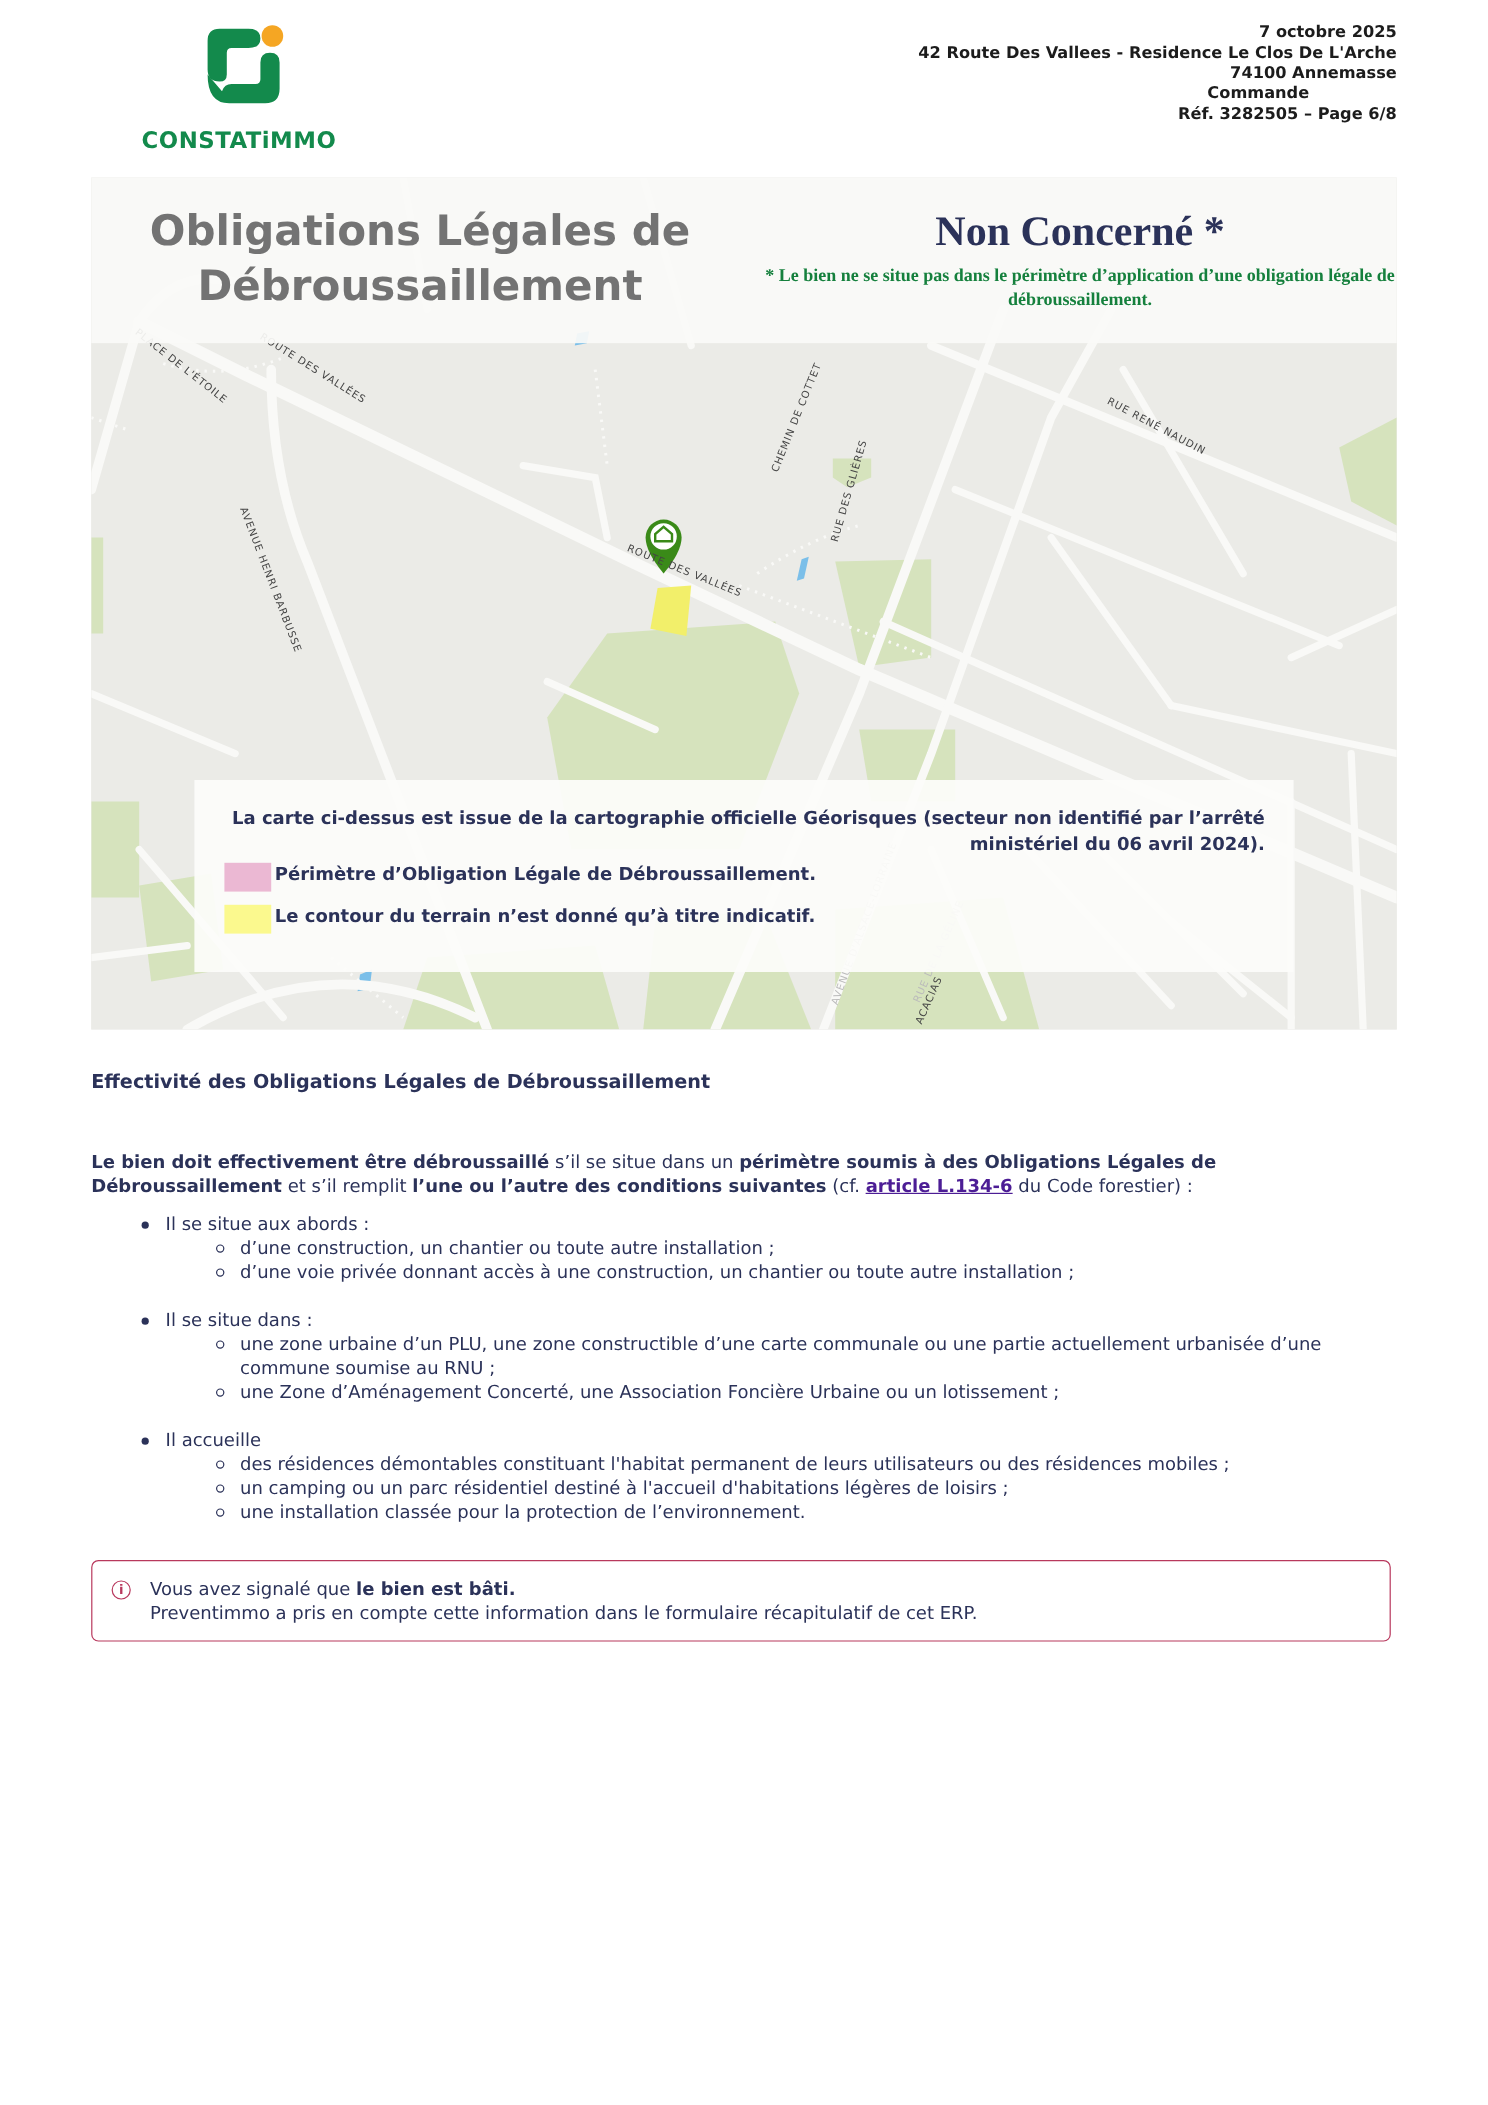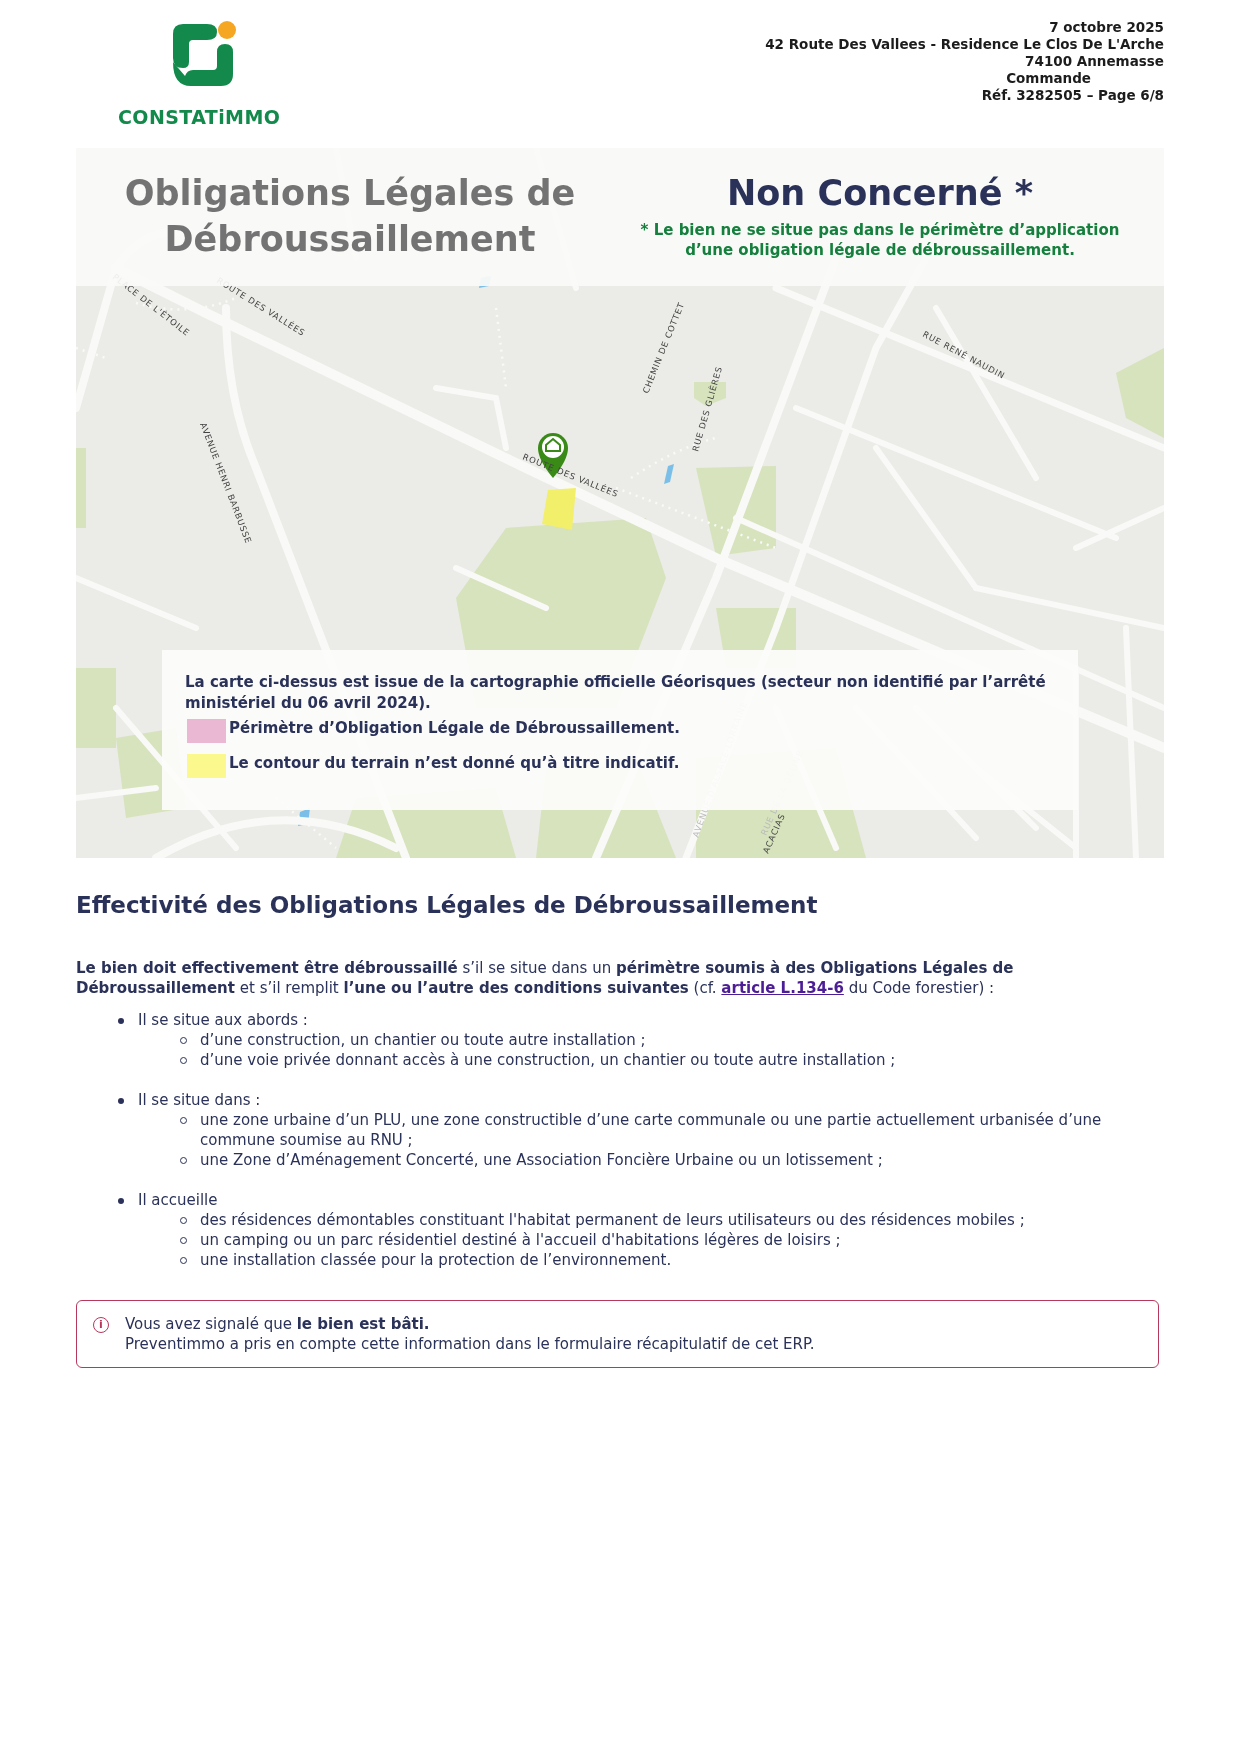--- a/index.html
+++ b/index.html
@@ -13,33 +13,33 @@
 
   .header-meta { position: absolute; right: 76px; top: 19px; text-align: right; font-size: 13.5px; line-height: 17px; font-weight: bold; color: #1c1c1c; }
   .header-meta div { white-space: nowrap; margin-left: 12px; }
   .header-meta .centerish { text-align: right; padding-right: 73px; }
 
   
   .map-block { position: absolute; left: 76px; top: 148px; width: 1088px; height: 710px; overflow: hidden; background: #ebebe7; }
   .map-svg { position: absolute; left: 0; top: 0; width: 1088px; height: 710px; }
   .title-band { position: absolute; left: 0; top: 0; width: 1088px; height: 138px; background: rgba(250,250,248,0.93); }
   .title-left { position: absolute; left: 0; top: 22px; width: 548px; text-align: center; font-size: 35px; line-height: 46px; font-weight: bold; color: #737373; }
-  .title-right { position: absolute; left: 540px; top: 22px; width: 528px; text-align: center; }
+  .title-right { position: absolute; left: 560px; top: 22px; width: 528px; text-align: center; font-family: Liberation Serif, serif; }
   .title-right .status { font-size: 35px; line-height: 46px; font-weight: bold; color: #2b3259; }
   .title-right .note { margin-top: 4px; font-size: 15px; line-height: 20px; font-weight: bold; color: #15803d; }
 
   .legend-box { position: absolute; left: 86px; top: 502px; width: 916px; height: 160px; background: rgba(252,252,250,0.94); padding: 22px 24px 0 23px; }
-  .legend-intro { font-size: 15px; line-height: 21px; font-weight: bold; color: #2b3259; }
+  .legend-intro { font-size: 15px; line-height: 21px; font-weight: bold; color: #2b3259; text-align: right; }
   .legend-row { display: flex; align-items: flex-start; margin-top: 4px; }
   .legend-row + .legend-row { margin-top: 10px; }
   .swatch { width: 39px; height: 24px; margin-left: 2px; margin-top: 1px; flex: 0 0 auto; }
   .legend-label { font-size: 15px; line-height: 21px; font-weight: bold; color: #2b3259; margin-left: 3px; }
 
   
-  .section-title { position: absolute; left: 76px; top: 892px; font-size: 23px; font-weight: bold; color: #2b3259; text-align: right; }
+  .section-title { position: absolute; left: 76px; top: 892px; font-size: 16px; font-weight: bold; color: #2b3259; text-align: right; }
   .intro { position: absolute; left: 76px; top: 958px; width: 1090px; font-size: 15px; line-height: 20px; color: #2b3259; }
   .intro b { font-weight: bold; }
   .intro a { color: #4c1d95; text-decoration: underline; font-weight: bold; }
 
   .conditions { position: absolute; left: 118px; top: 1010px; width: 1050px; font-size: 15px; line-height: 20px; color: #2b3259; }
   .cond { margin-bottom: 20px; position: relative; padding-left: 20px; }
   .cond::before { content: ""; position: absolute; left: 0; top: 8px; width: 6px; height: 6px; border-radius: 50%; background: #2b3259; }
   .cond ul { list-style: none; margin-left: 42px; }
   .cond li { position: relative; padding-left: 20px; }
   .cond li::before { content: ""; position: absolute; left: 0; top: 7px; width: 5px; height: 5px; border: 1.4px solid #2b3259; border-radius: 50%; }

